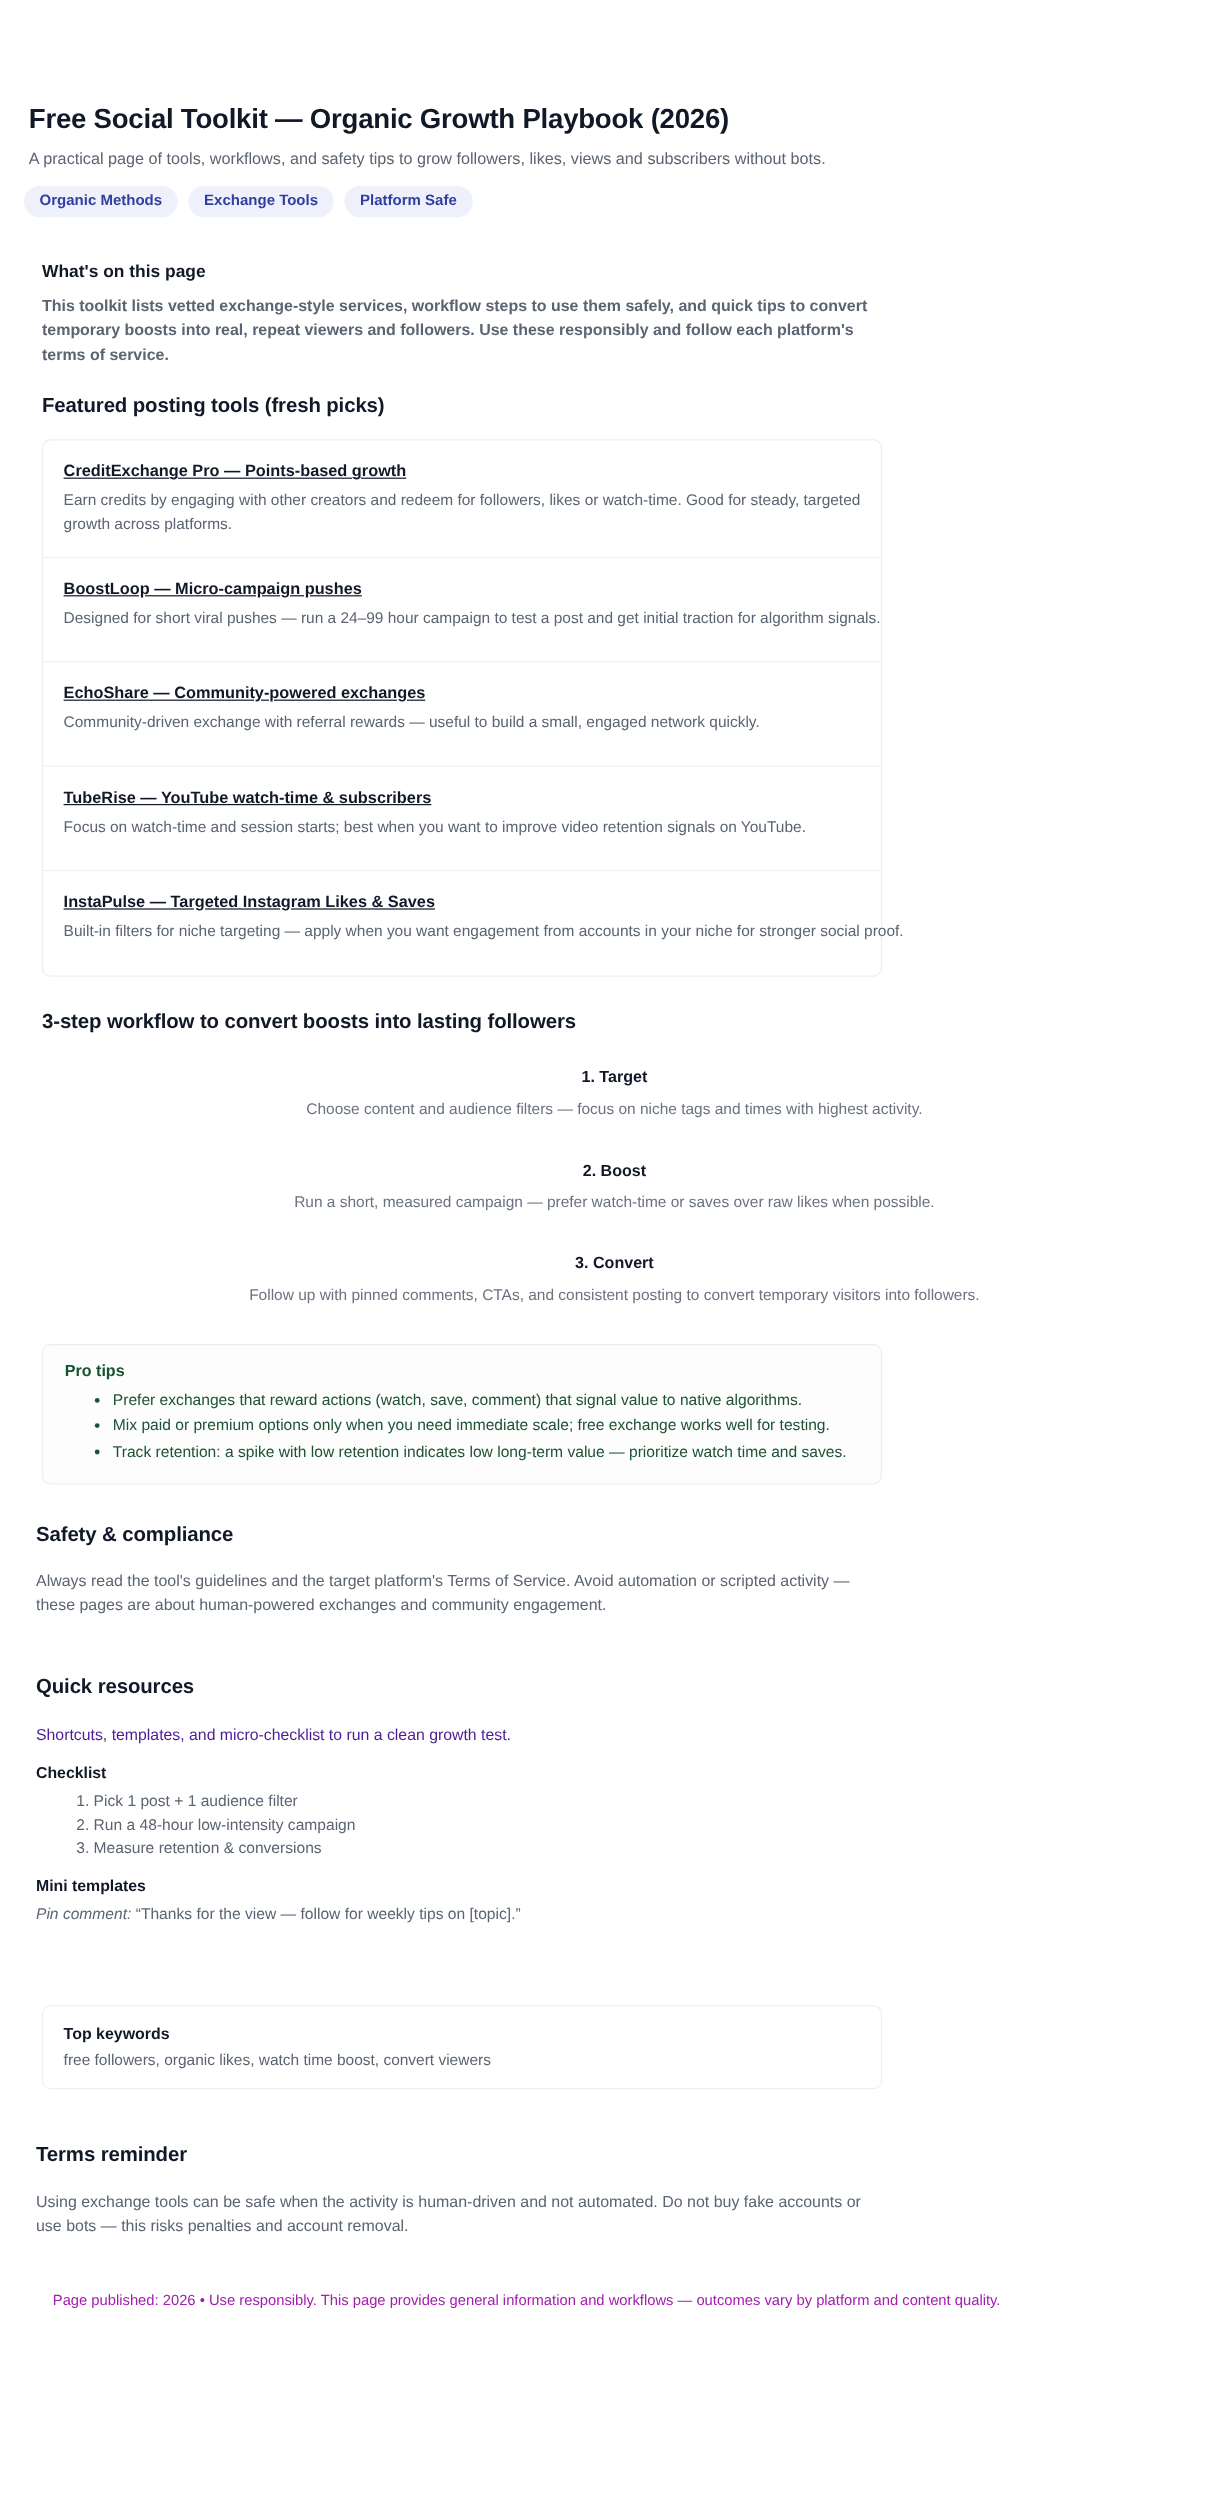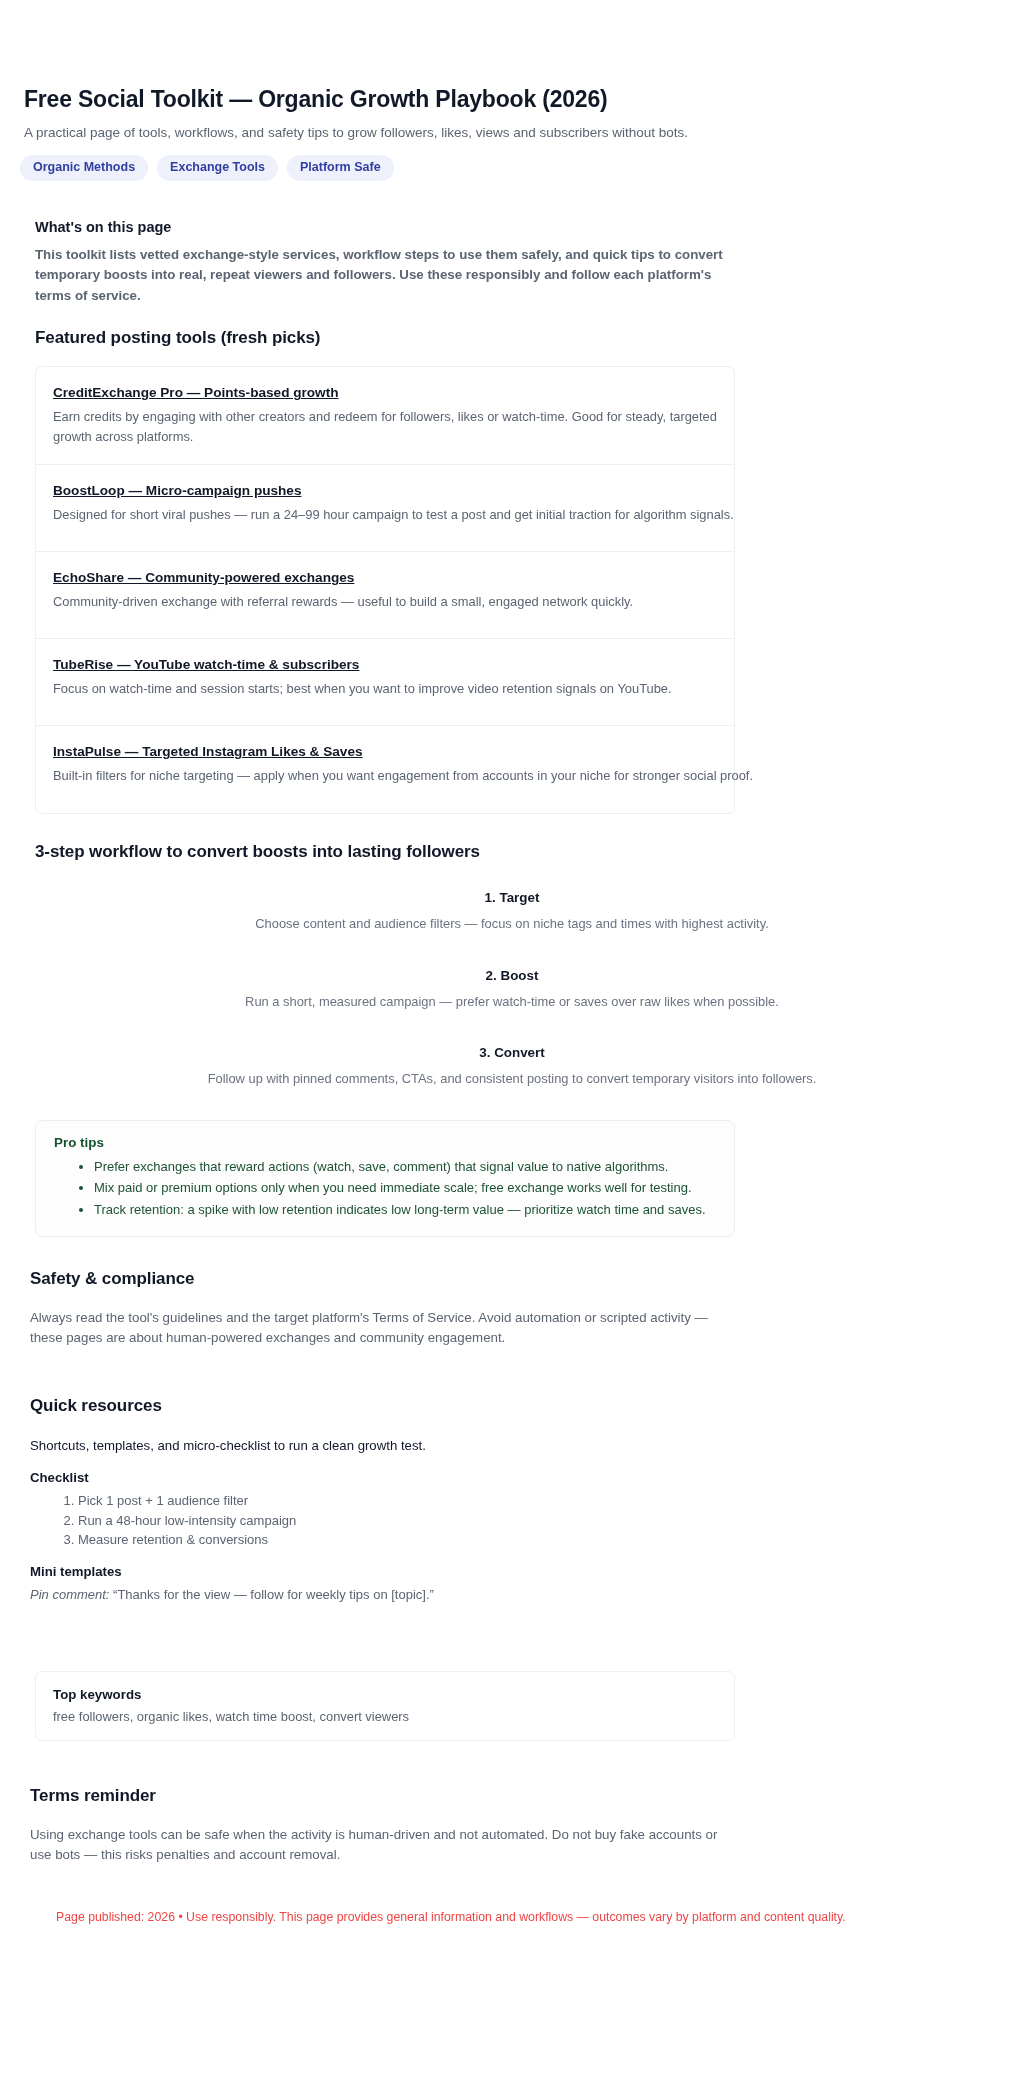--- a/index.html
+++ b/index.html
@@ -198,21 +198,21 @@
   
   .h-block2 {
     font-size: 17px;
     font-weight: bold;
     color: #111827;
     margin: 47px 0 0 6px;
     letter-spacing: -0.1px;
   }
   .qr-para {
     font-size: 13.2px;
-    color: #0f172a;
+    color: #4c1d95;
     margin: 20px 0 0 6px;
     line-height: 1.5;
   }
   .qr-sub {
     font-size: 13.2px;
     font-weight: bold;
     color: #111827;
     margin: 14px 0 0 6px;
   }
   .qr-list {
@@ -265,23 +265,23 @@
   .terms-para {
     font-size: 13.3px;
     color: #5b6472;
     line-height: 1.55;
     margin: 19px 0 0 6px;
     max-width: 700px;
   }
 
   
   .footer {
-    margin: 42px 0 0 32px;
+    margin: 42px 0 0 20px;
     font-size: 12.3px;
-    color: #ef4444;
+    color: #a21caf;
     padding-bottom: 40px;
     line-height: 1.5;
   }
 </style>
 </head>
 <body>
 
 <div class="page">
 
   <header class="masthead">

